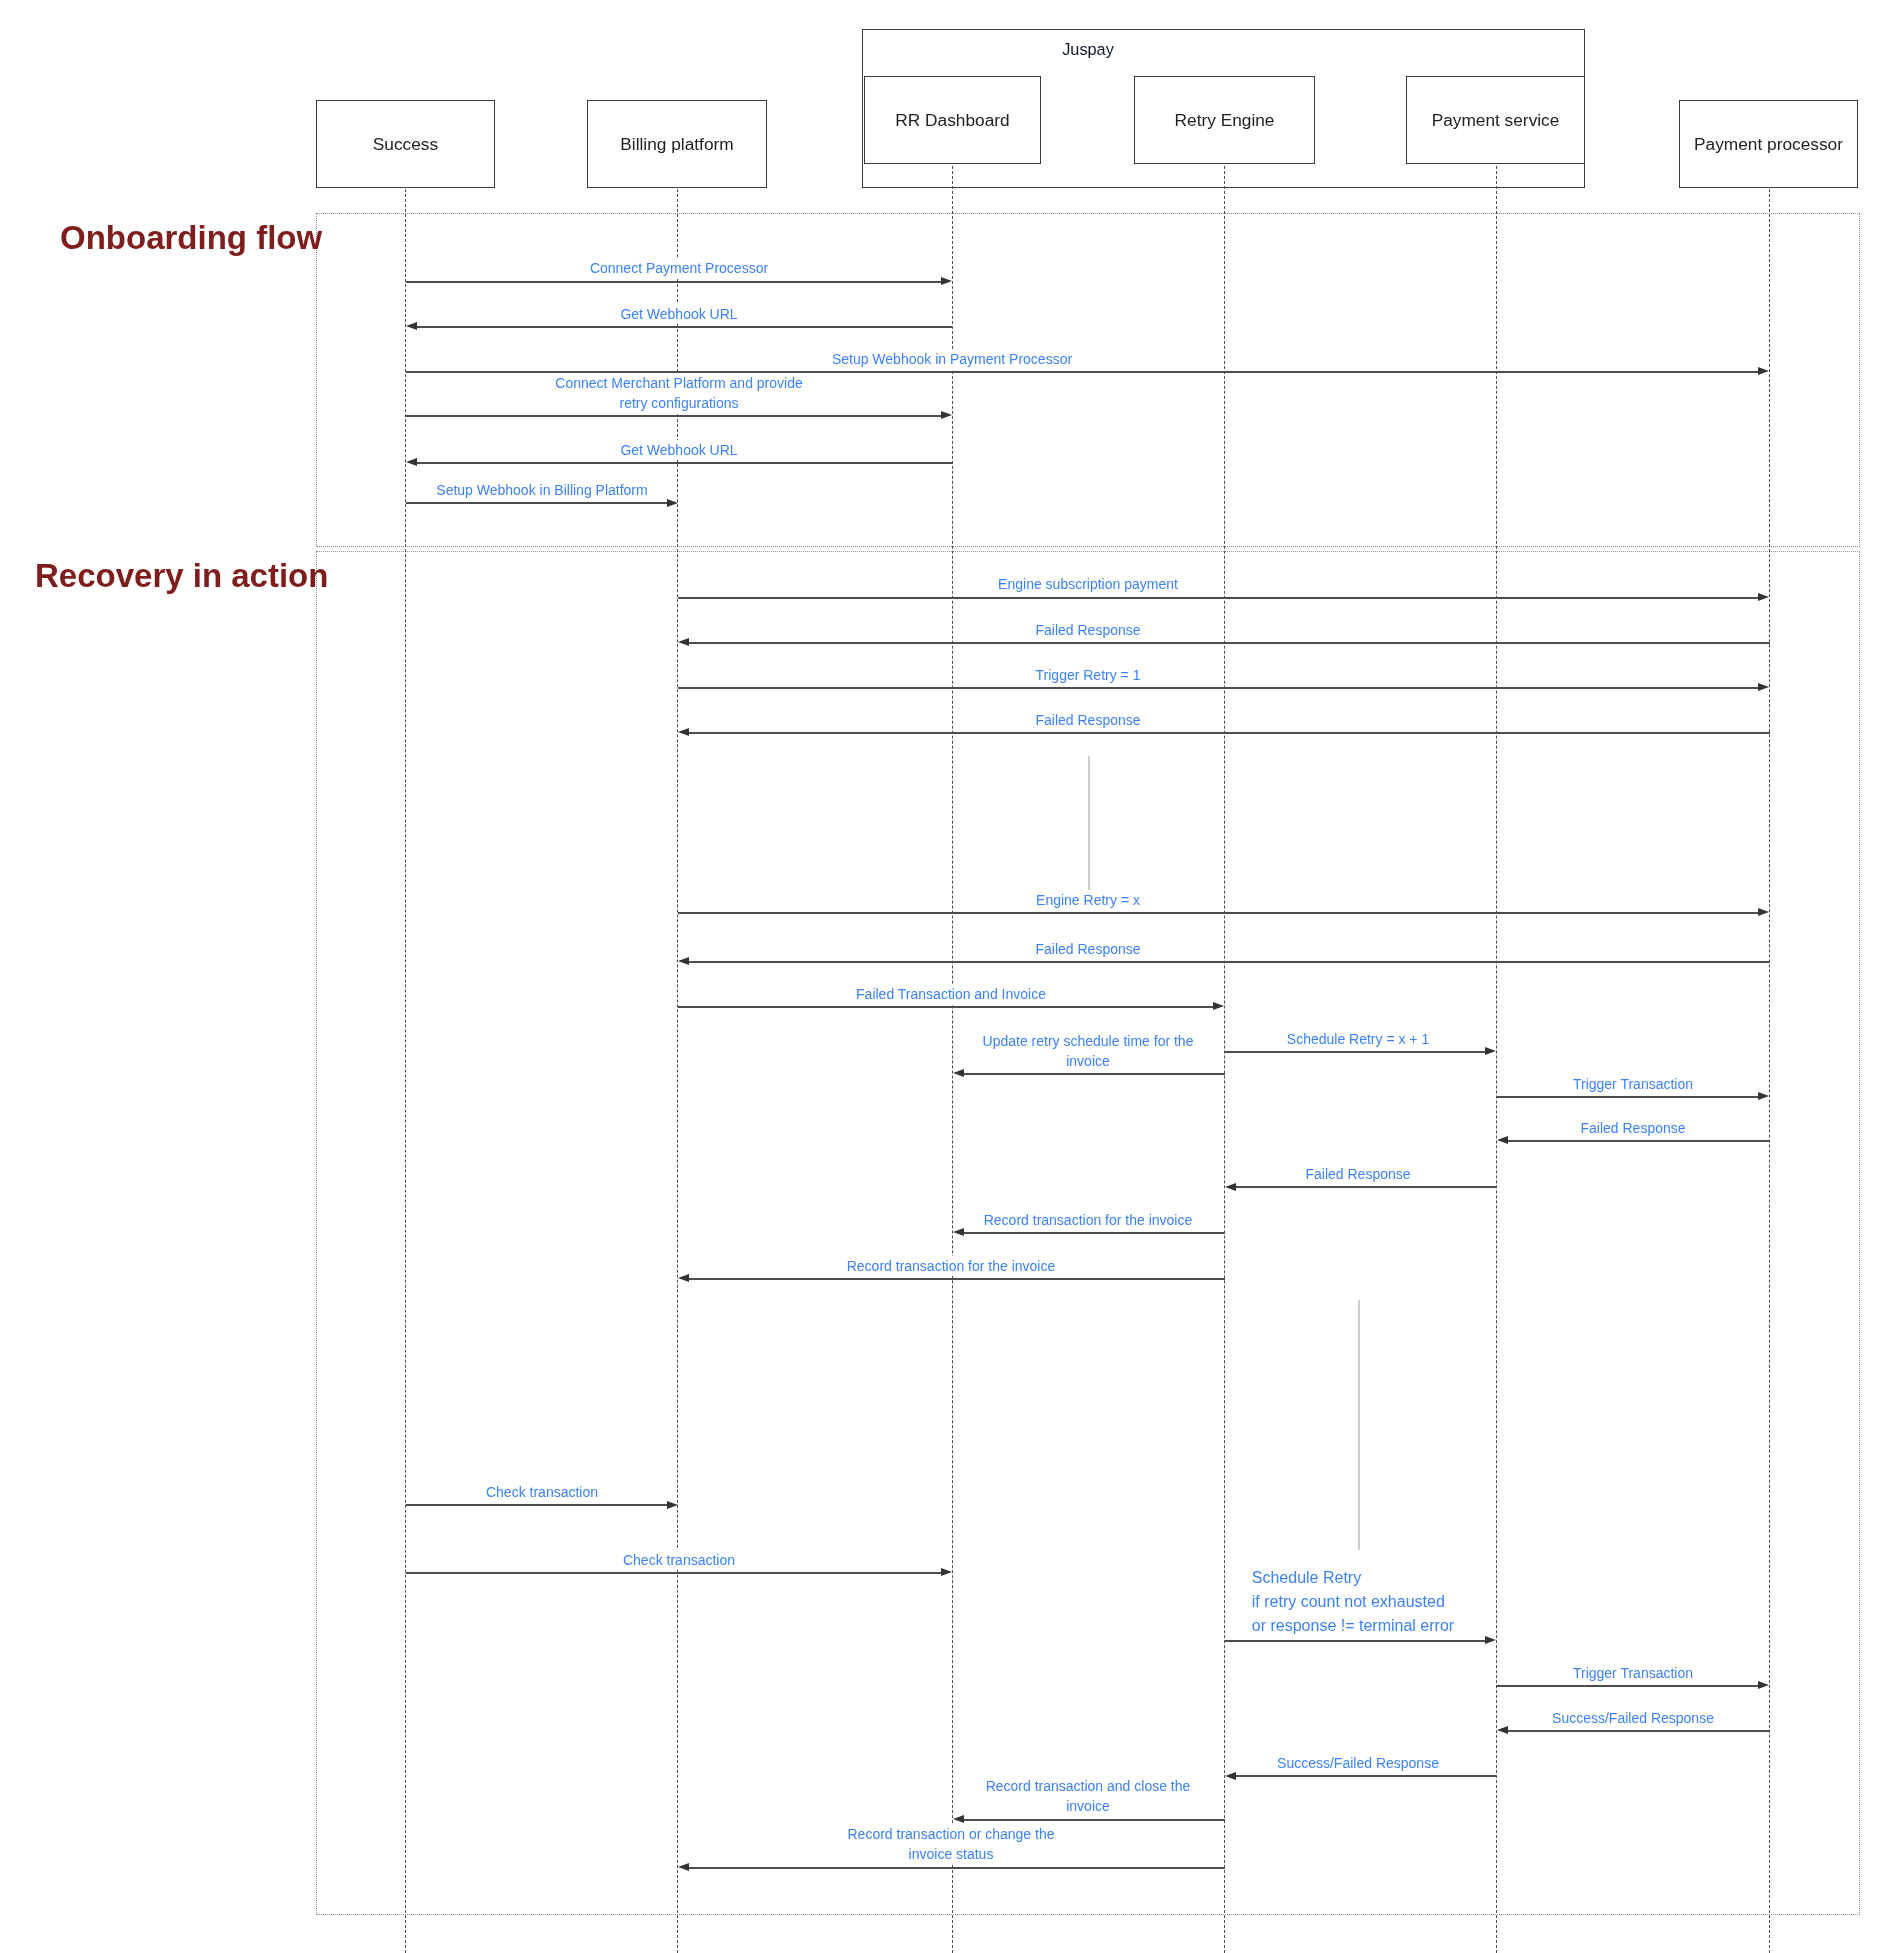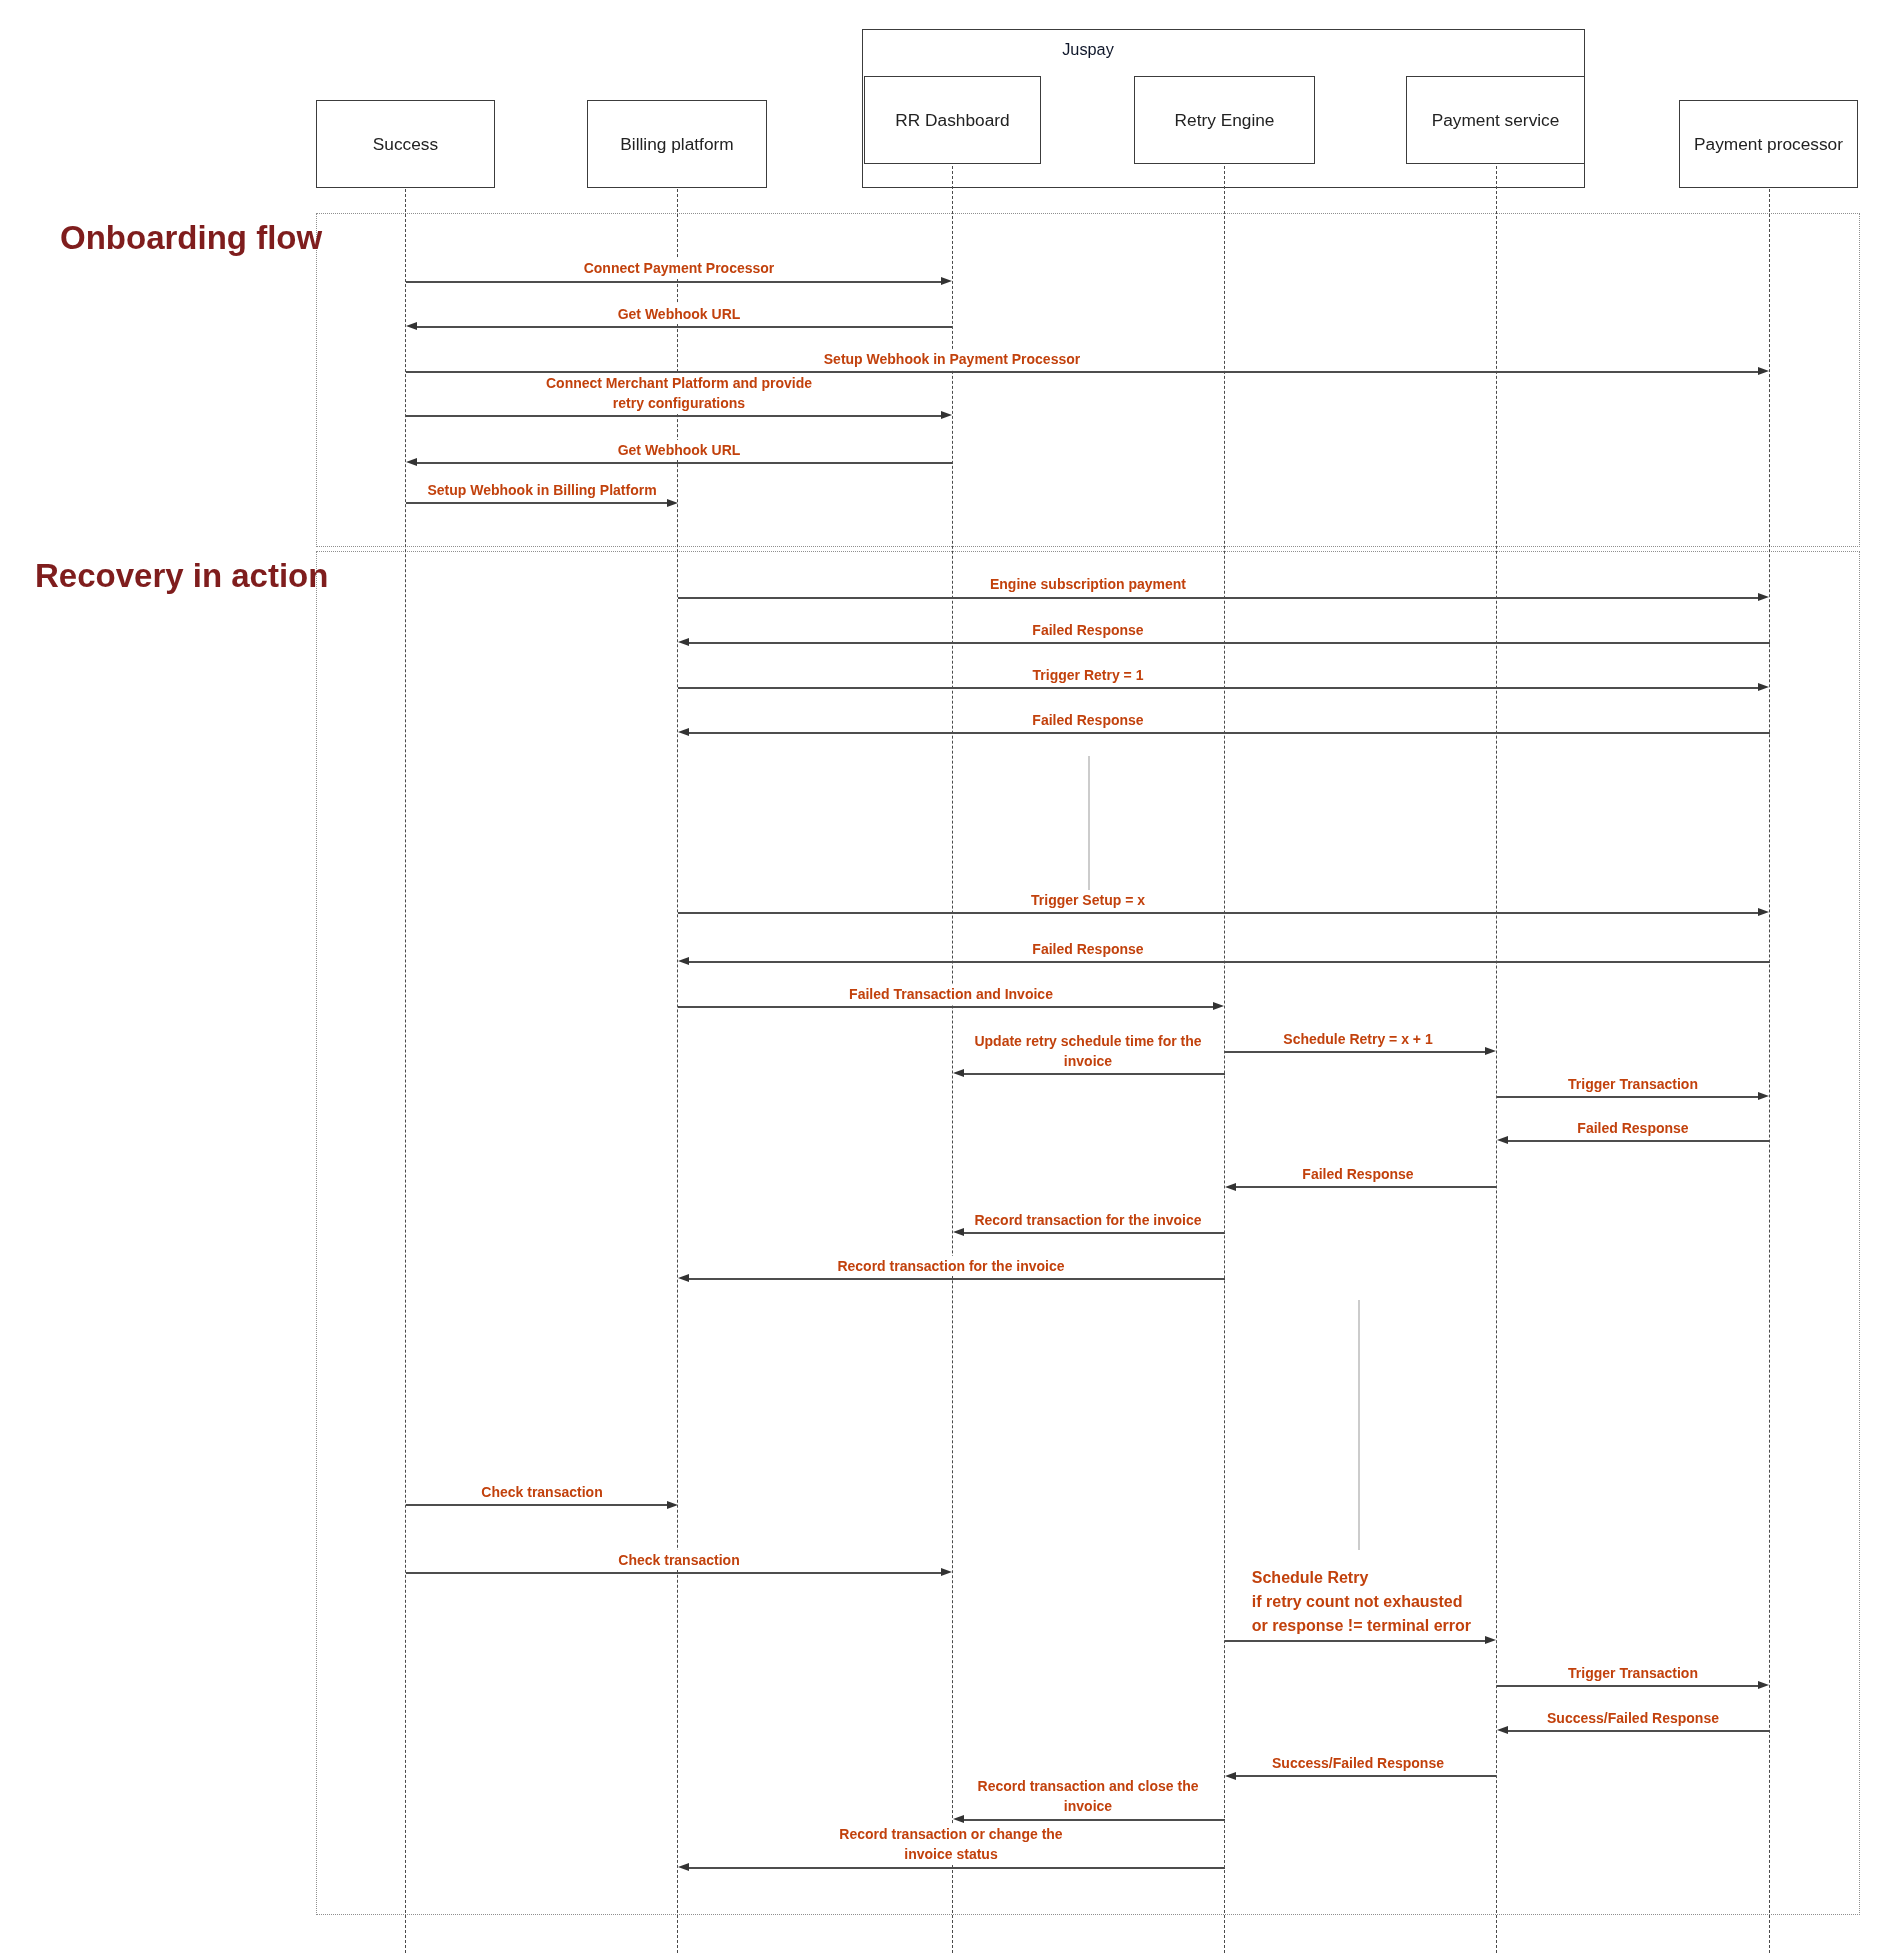--- a/index.html
+++ b/index.html
@@ -77,27 +77,26 @@
     border-top: 4.8px solid transparent;
     border-bottom: 4.8px solid transparent;
     z-index: 3;
   }
   .arrowhead.right { border-left: 11.5px solid #333333; }
   .arrowhead.left  { border-right: 11.5px solid #333333; }
   .msg-label {
     position: absolute;
     font-size: 14px;
     line-height: 20px;
-    color: #c2410c;
+    color: #3b82f6;
     background: #ffffff;
     padding: 0 4.8px;
     white-space: nowrap;
     text-align: center;
     z-index: 4;
-    font-weight: bold;
   }
   .msg-label.center { transform: translateX(-50%); }
   .msg-label.lg {
     font-size: 16px;
     line-height: 24px;
     text-align: left;
     transform: none;
   }
 </style>
 </head>
@@ -183,21 +182,21 @@
       <div>Trigger Retry = 1</div>
     </div>
     <div class="msg-line" style="left: 688px; top: 732px; width: 1082px;"></div>
     <div class="arrowhead left" style="left: 678px; top: 728px;"></div>
     <div class="msg-label center" style="top: 710px; left: 1088px;">
       <div>Failed Response</div>
     </div>
     <div class="msg-line" style="left: 678px; top: 912px; width: 1082px;"></div>
     <div class="arrowhead right" style="left: 1758px; top: 908px;"></div>
     <div class="msg-label center" style="top: 890px; left: 1088px;">
-      <div>Trigger Setup = x</div>
+      <div>Engine Retry = x</div>
     </div>
     <div class="msg-line" style="left: 688px; top: 961px; width: 1082px;"></div>
     <div class="arrowhead left" style="left: 678px; top: 957px;"></div>
     <div class="msg-label center" style="top: 939px; left: 1088px;">
       <div>Failed Response</div>
     </div>
     <div class="msg-line" style="left: 678px; top: 1006px; width: 537px;"></div>
     <div class="arrowhead right" style="left: 1213px; top: 1002px;"></div>
     <div class="msg-label center" style="top: 984px; left: 951px;">
       <div>Failed Transaction and Invoice</div>

